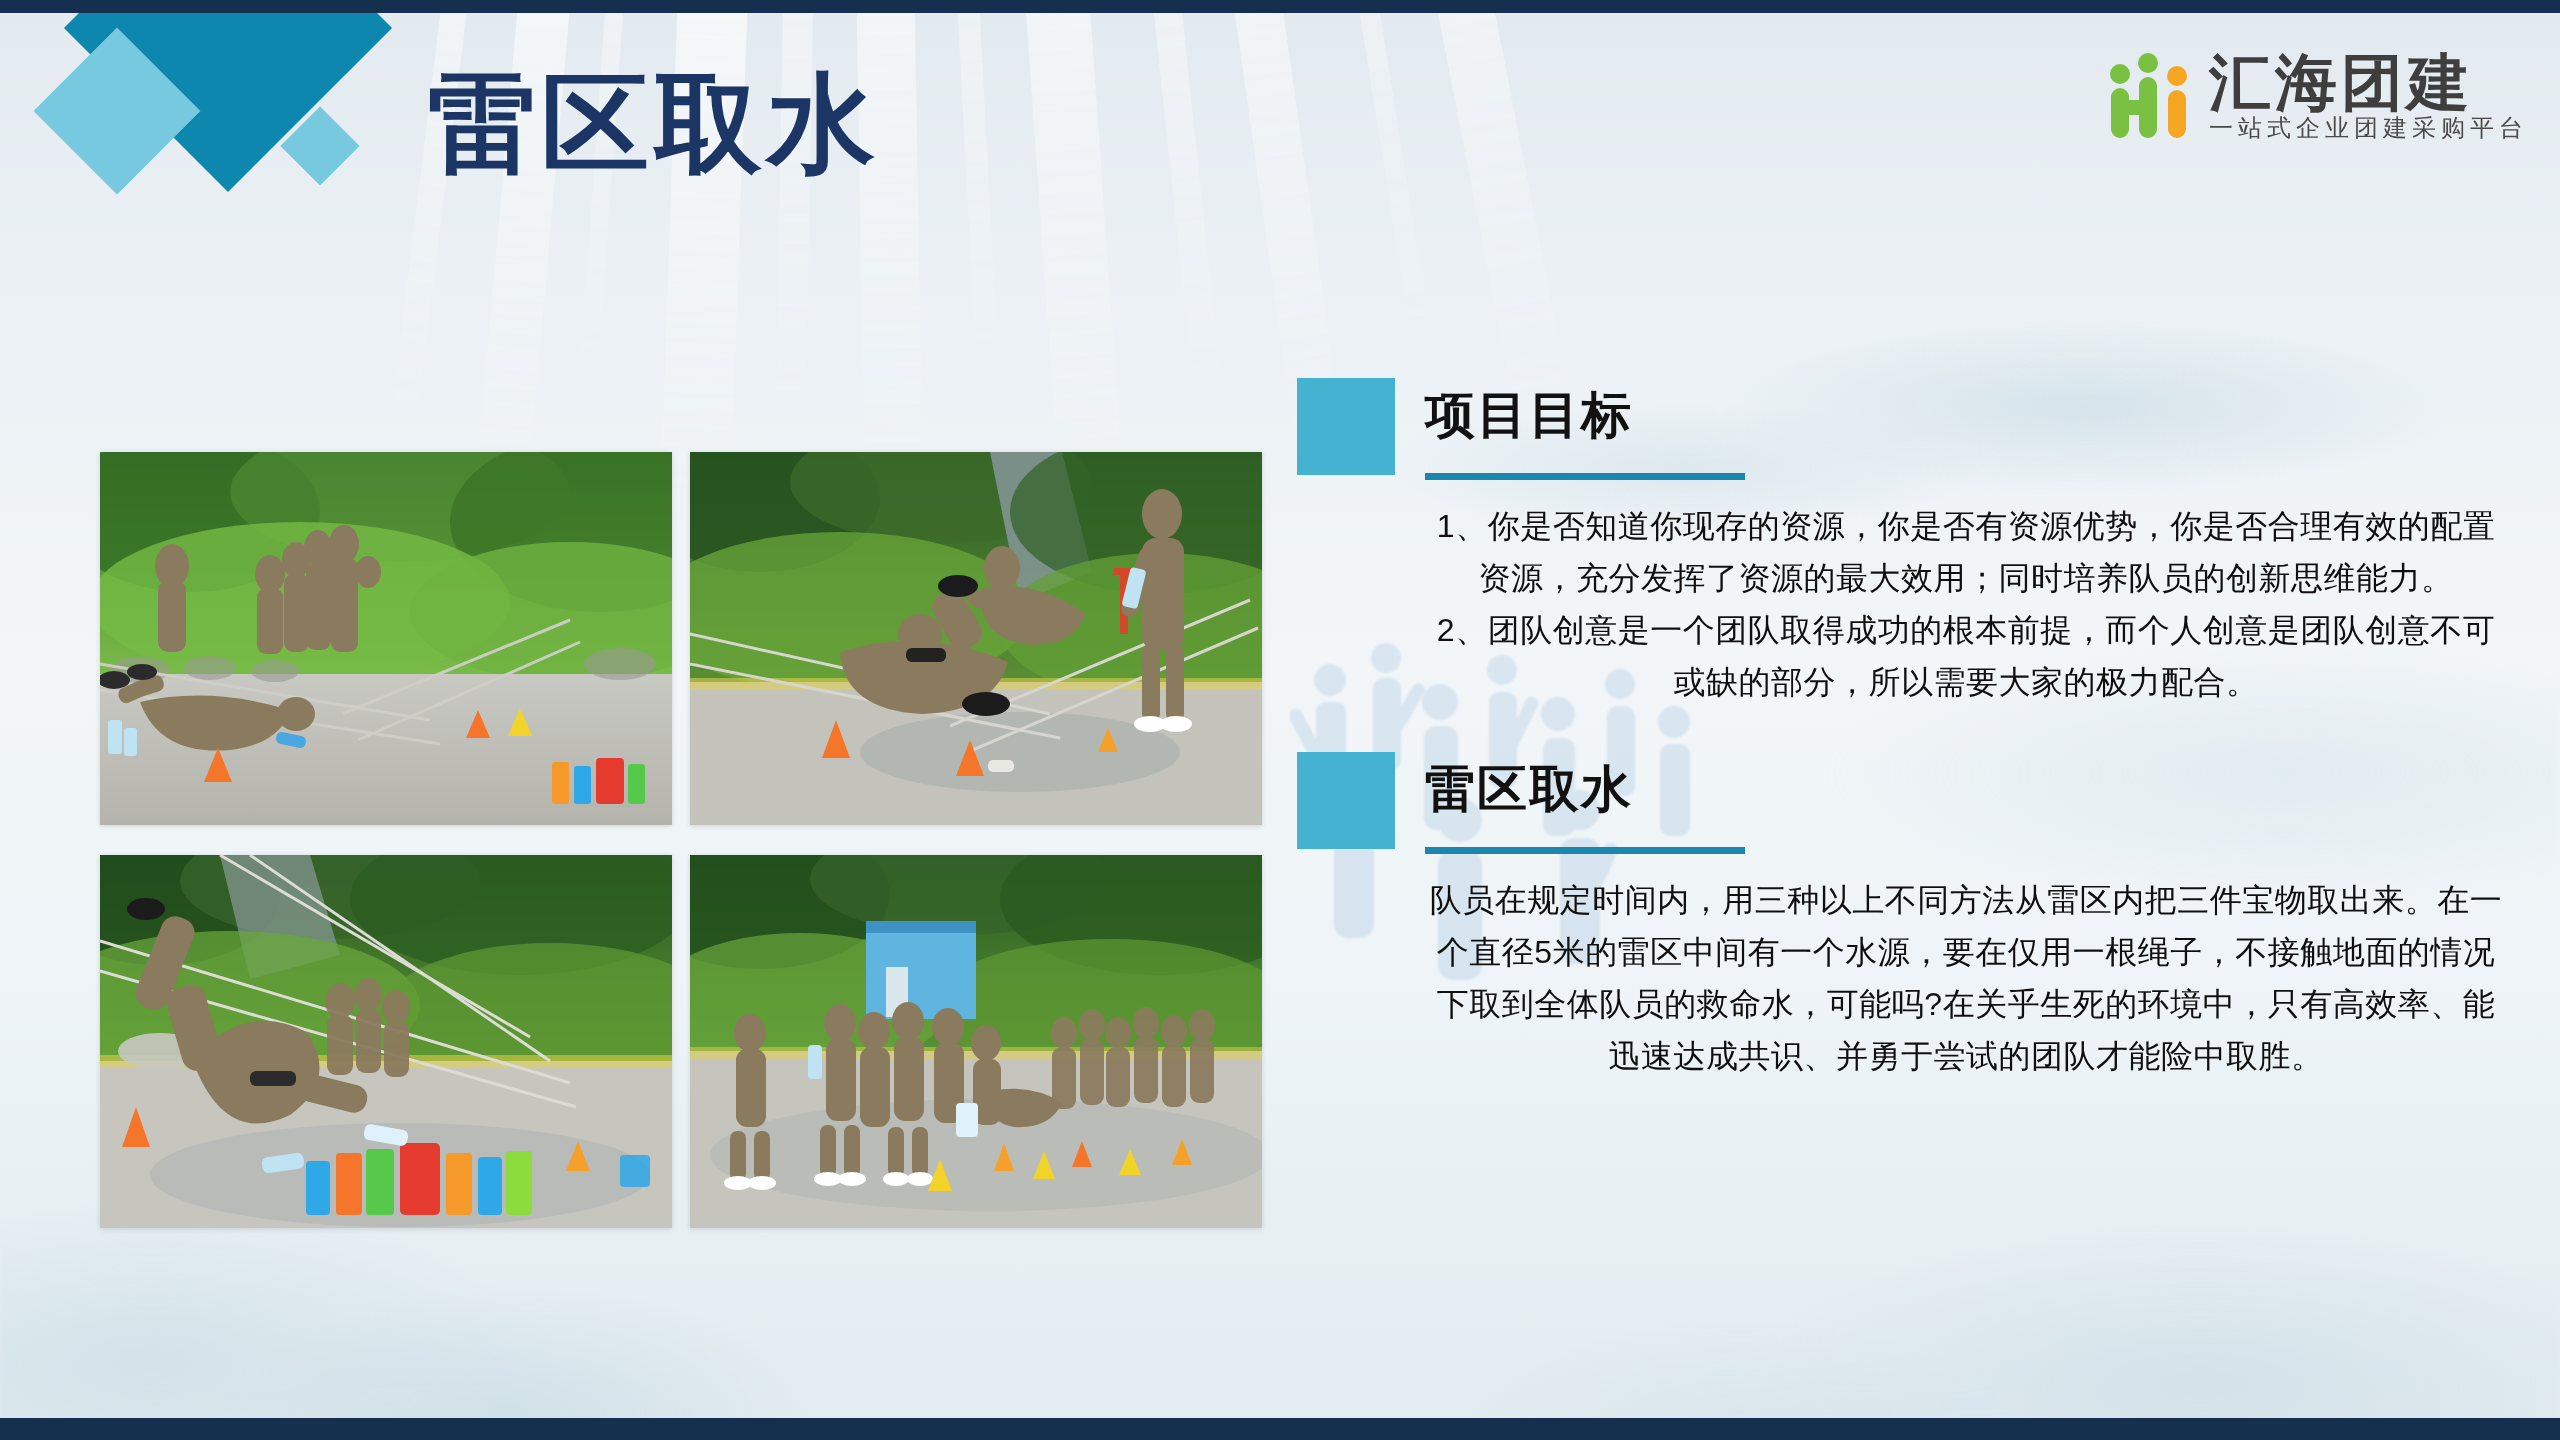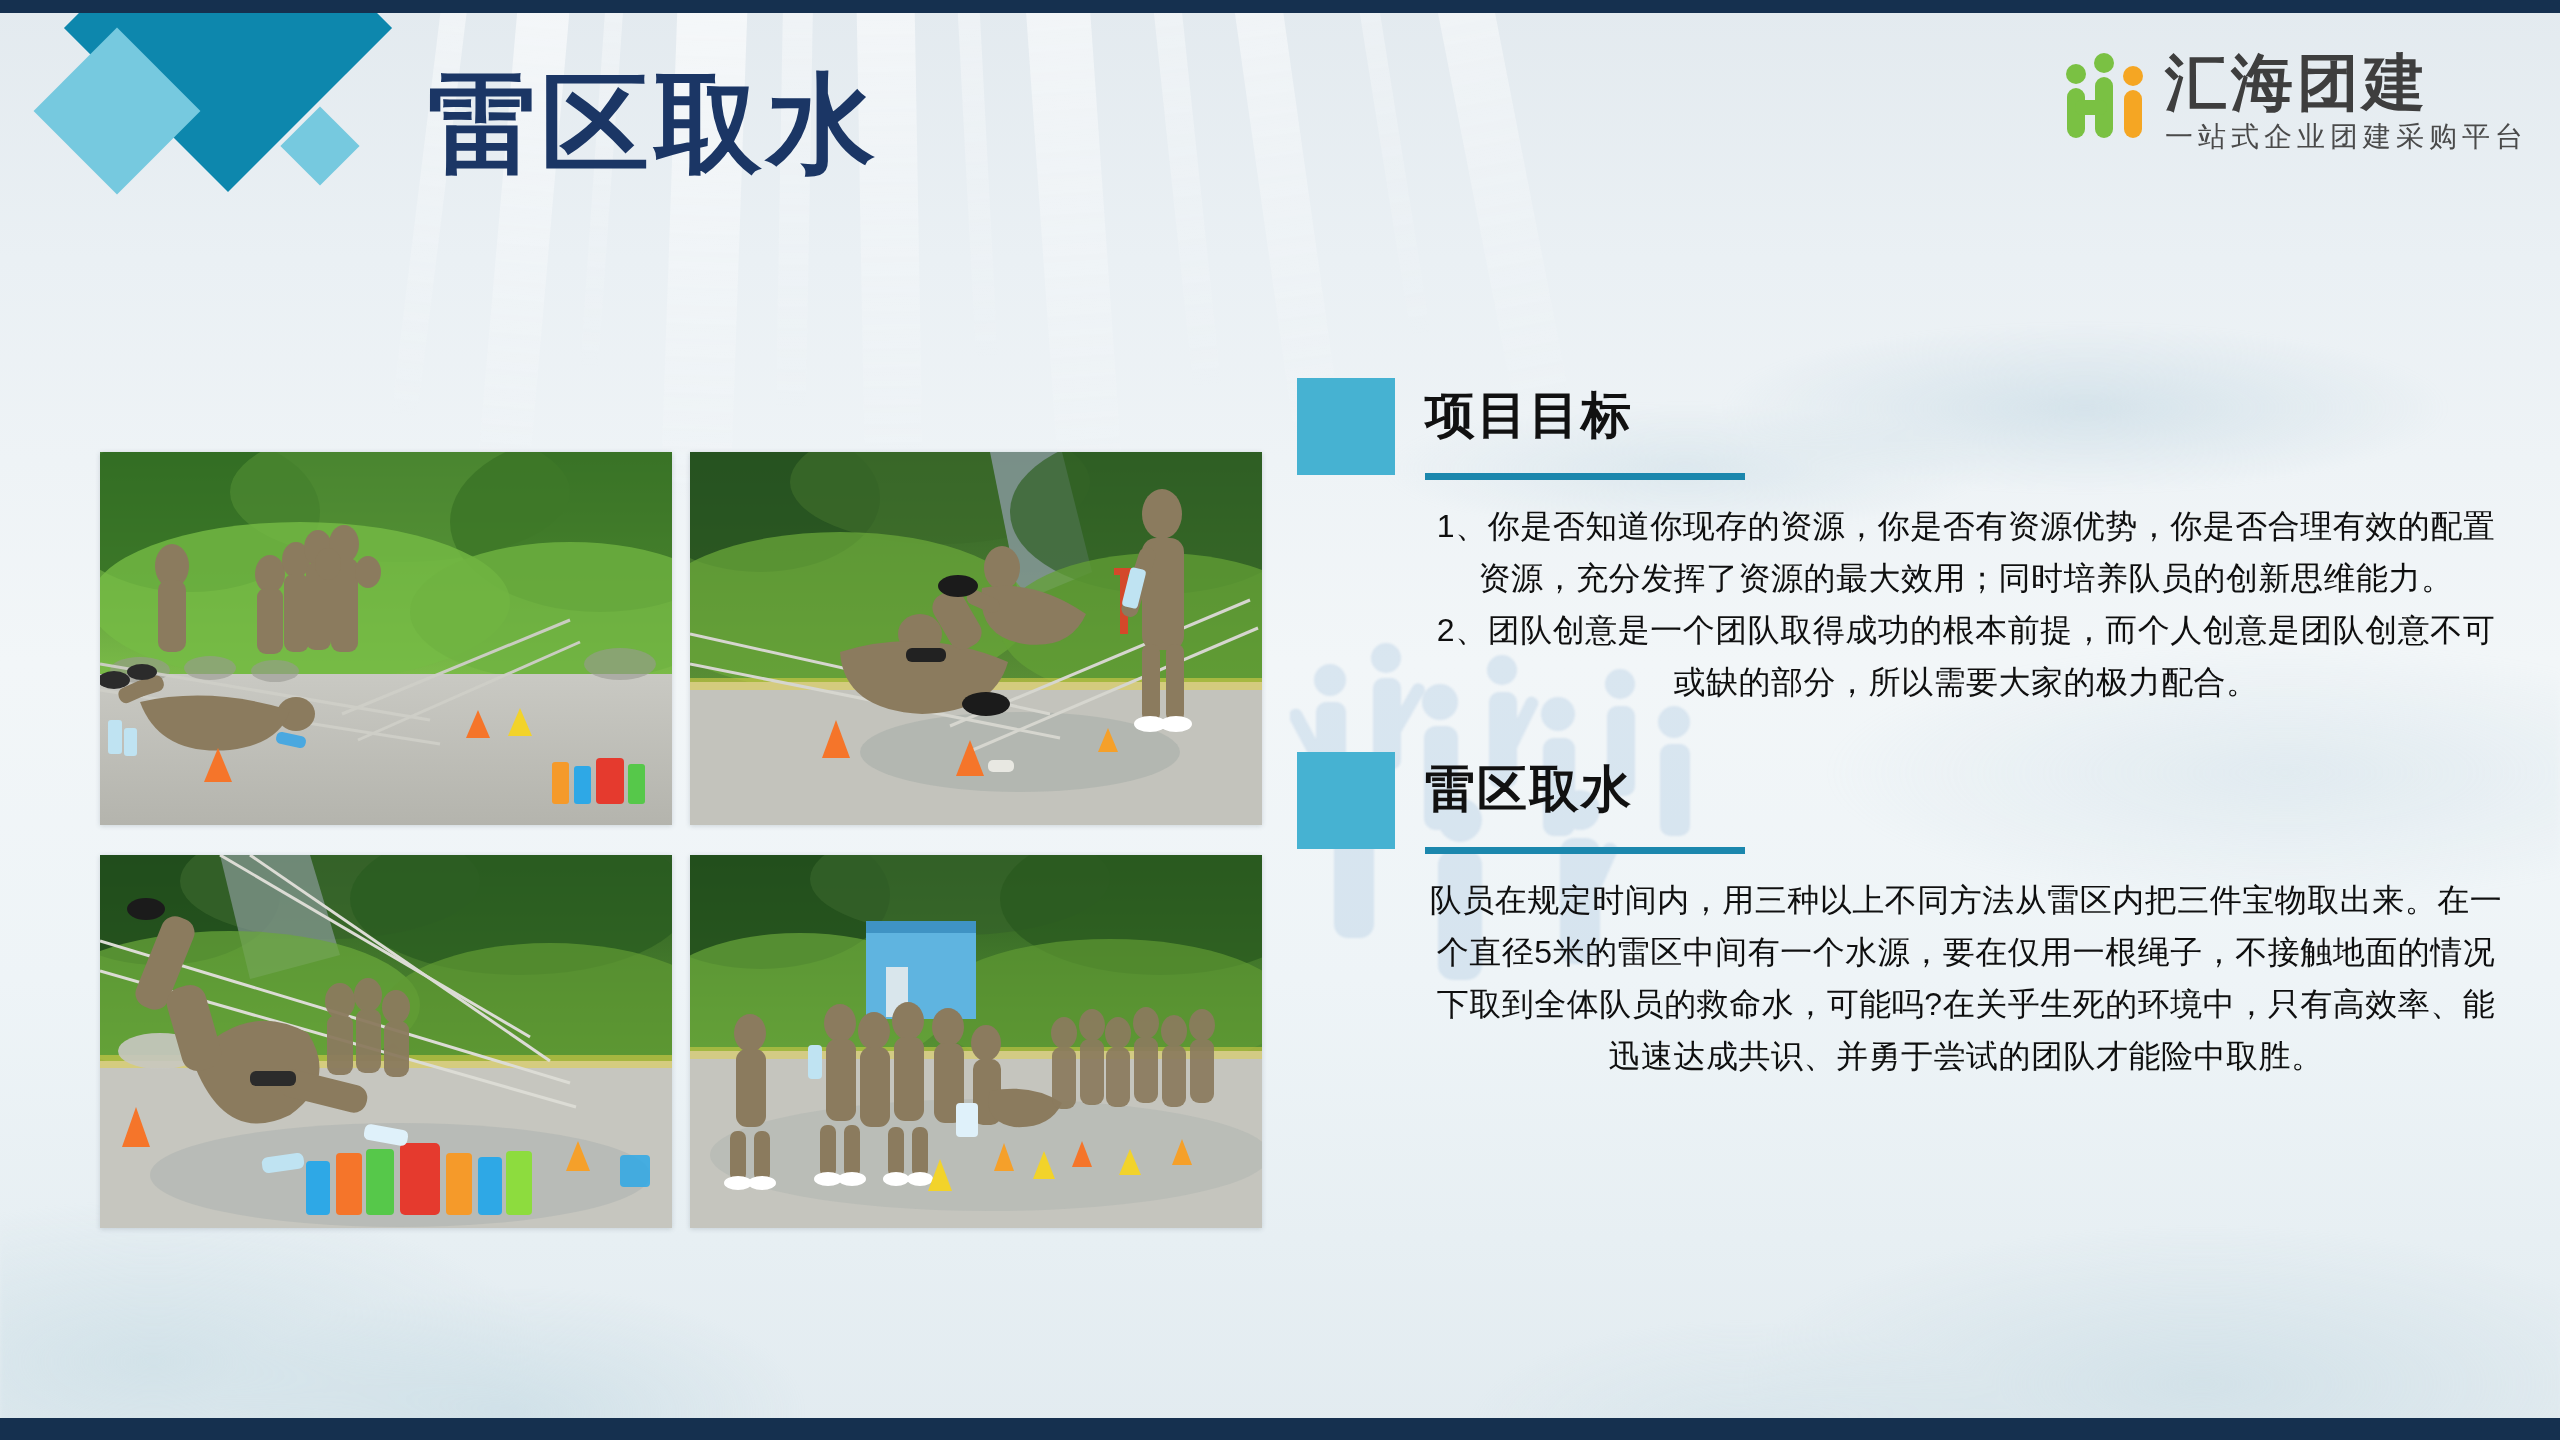--- a/index.html
+++ b/index.html
@@ -52,21 +52,21 @@
   .title{
     position:absolute;left:428px;top:58px;z-index:7;
     font-size:108px;line-height:1.22;font-weight:700;color:#1b3665;
     letter-spacing:5px;white-space:nowrap;
   }
   
   .logo{position:absolute;right:32px;top:52px;z-index:7;display:flex;align-items:flex-start;}
   .logo-mark{width:88px;height:92px;position:relative;margin-right:14px;}
   .logo-txt{display:flex;flex-direction:column;}
   .logo-name{font-size:62px;line-height:1;font-weight:700;color:#3e3e3e;letter-spacing:4px;white-space:nowrap;}
-  .logo-tag{font-size:28px;line-height:1;color:#4a4a4a;letter-spacing:5px;margin-top:9px;text-align:right;white-space:nowrap;}
+  .logo-tag{font-size:24px;line-height:1;color:#4a4a4a;letter-spacing:5px;margin-top:2px;text-align:right;white-space:nowrap;}
   
   .photos{position:absolute;left:100px;top:452px;width:1156px;height:800px;z-index:4;
           display:grid;grid-template-columns:572px 572px;grid-template-rows:373px 373px;
           column-gap:18px;row-gap:30px;}
   .ph{position:relative;overflow:hidden;background:#9fb3a0;box-shadow:0 1px 5px rgba(40,60,80,.18);}
   .ph .sky{position:absolute;inset:0;}
   
   .right{position:absolute;left:1297px;top:378px;width:1210px;z-index:7;}
   .sec{position:relative;}
   .sec + .sec{margin-top:44px;}

